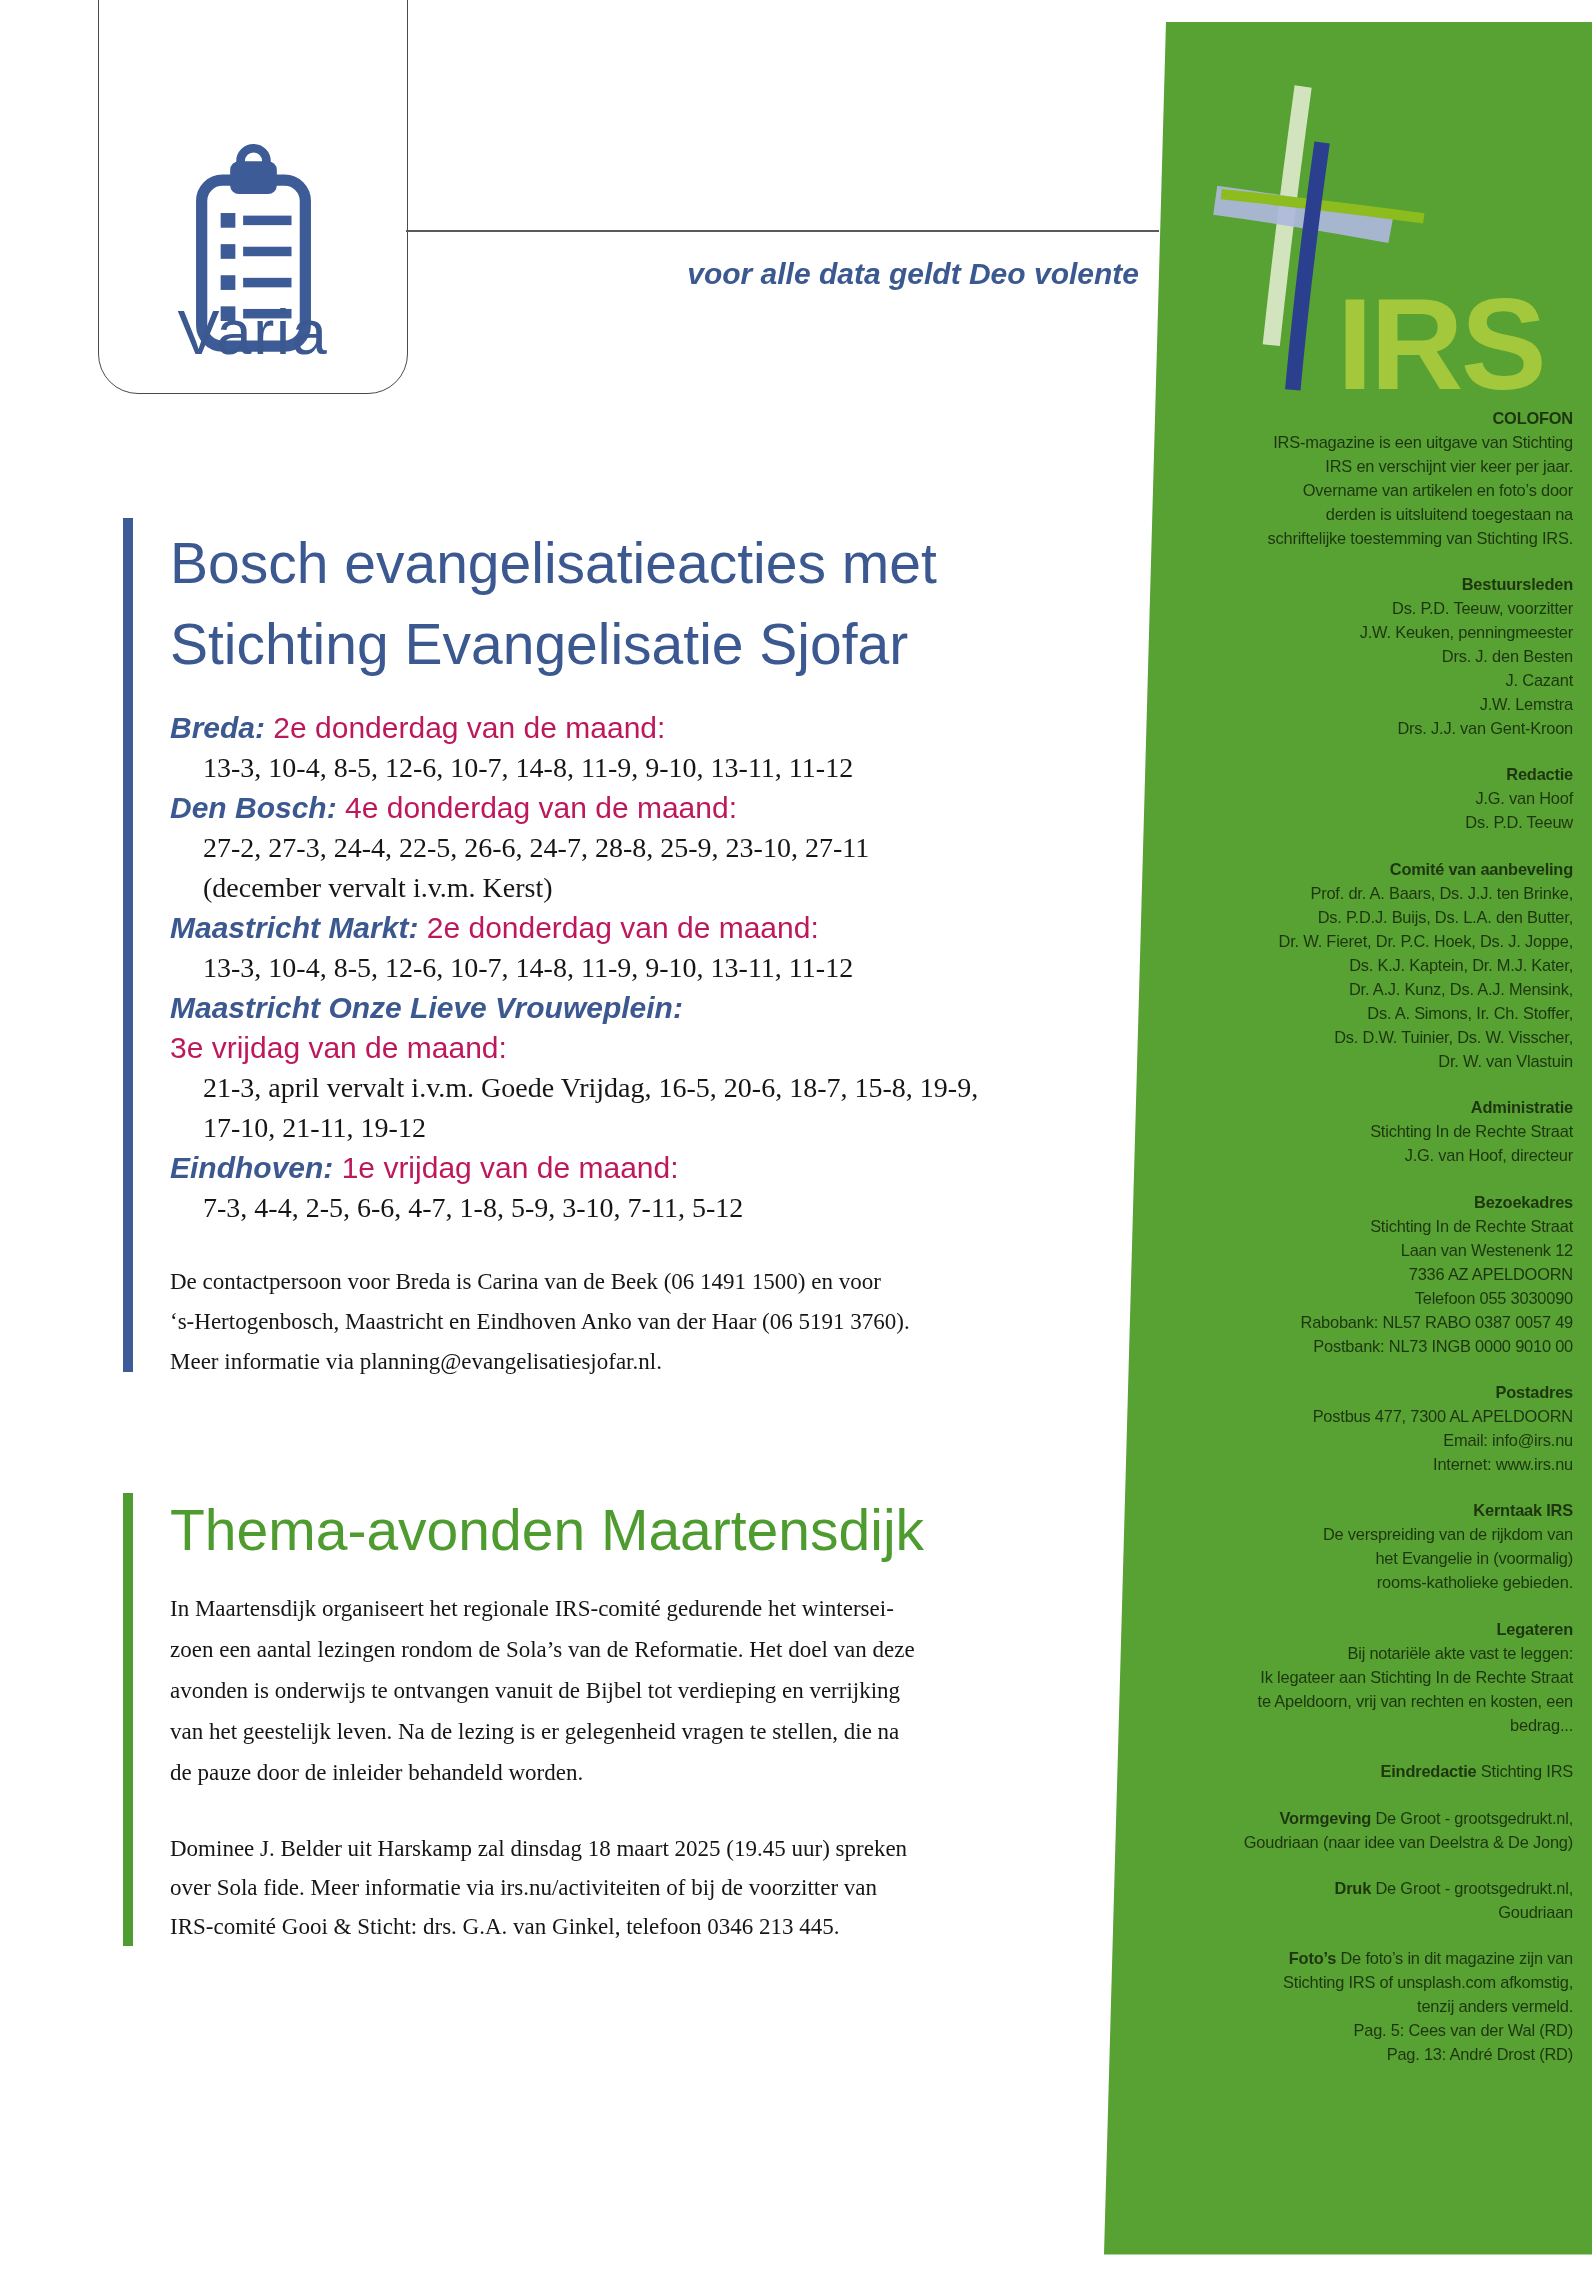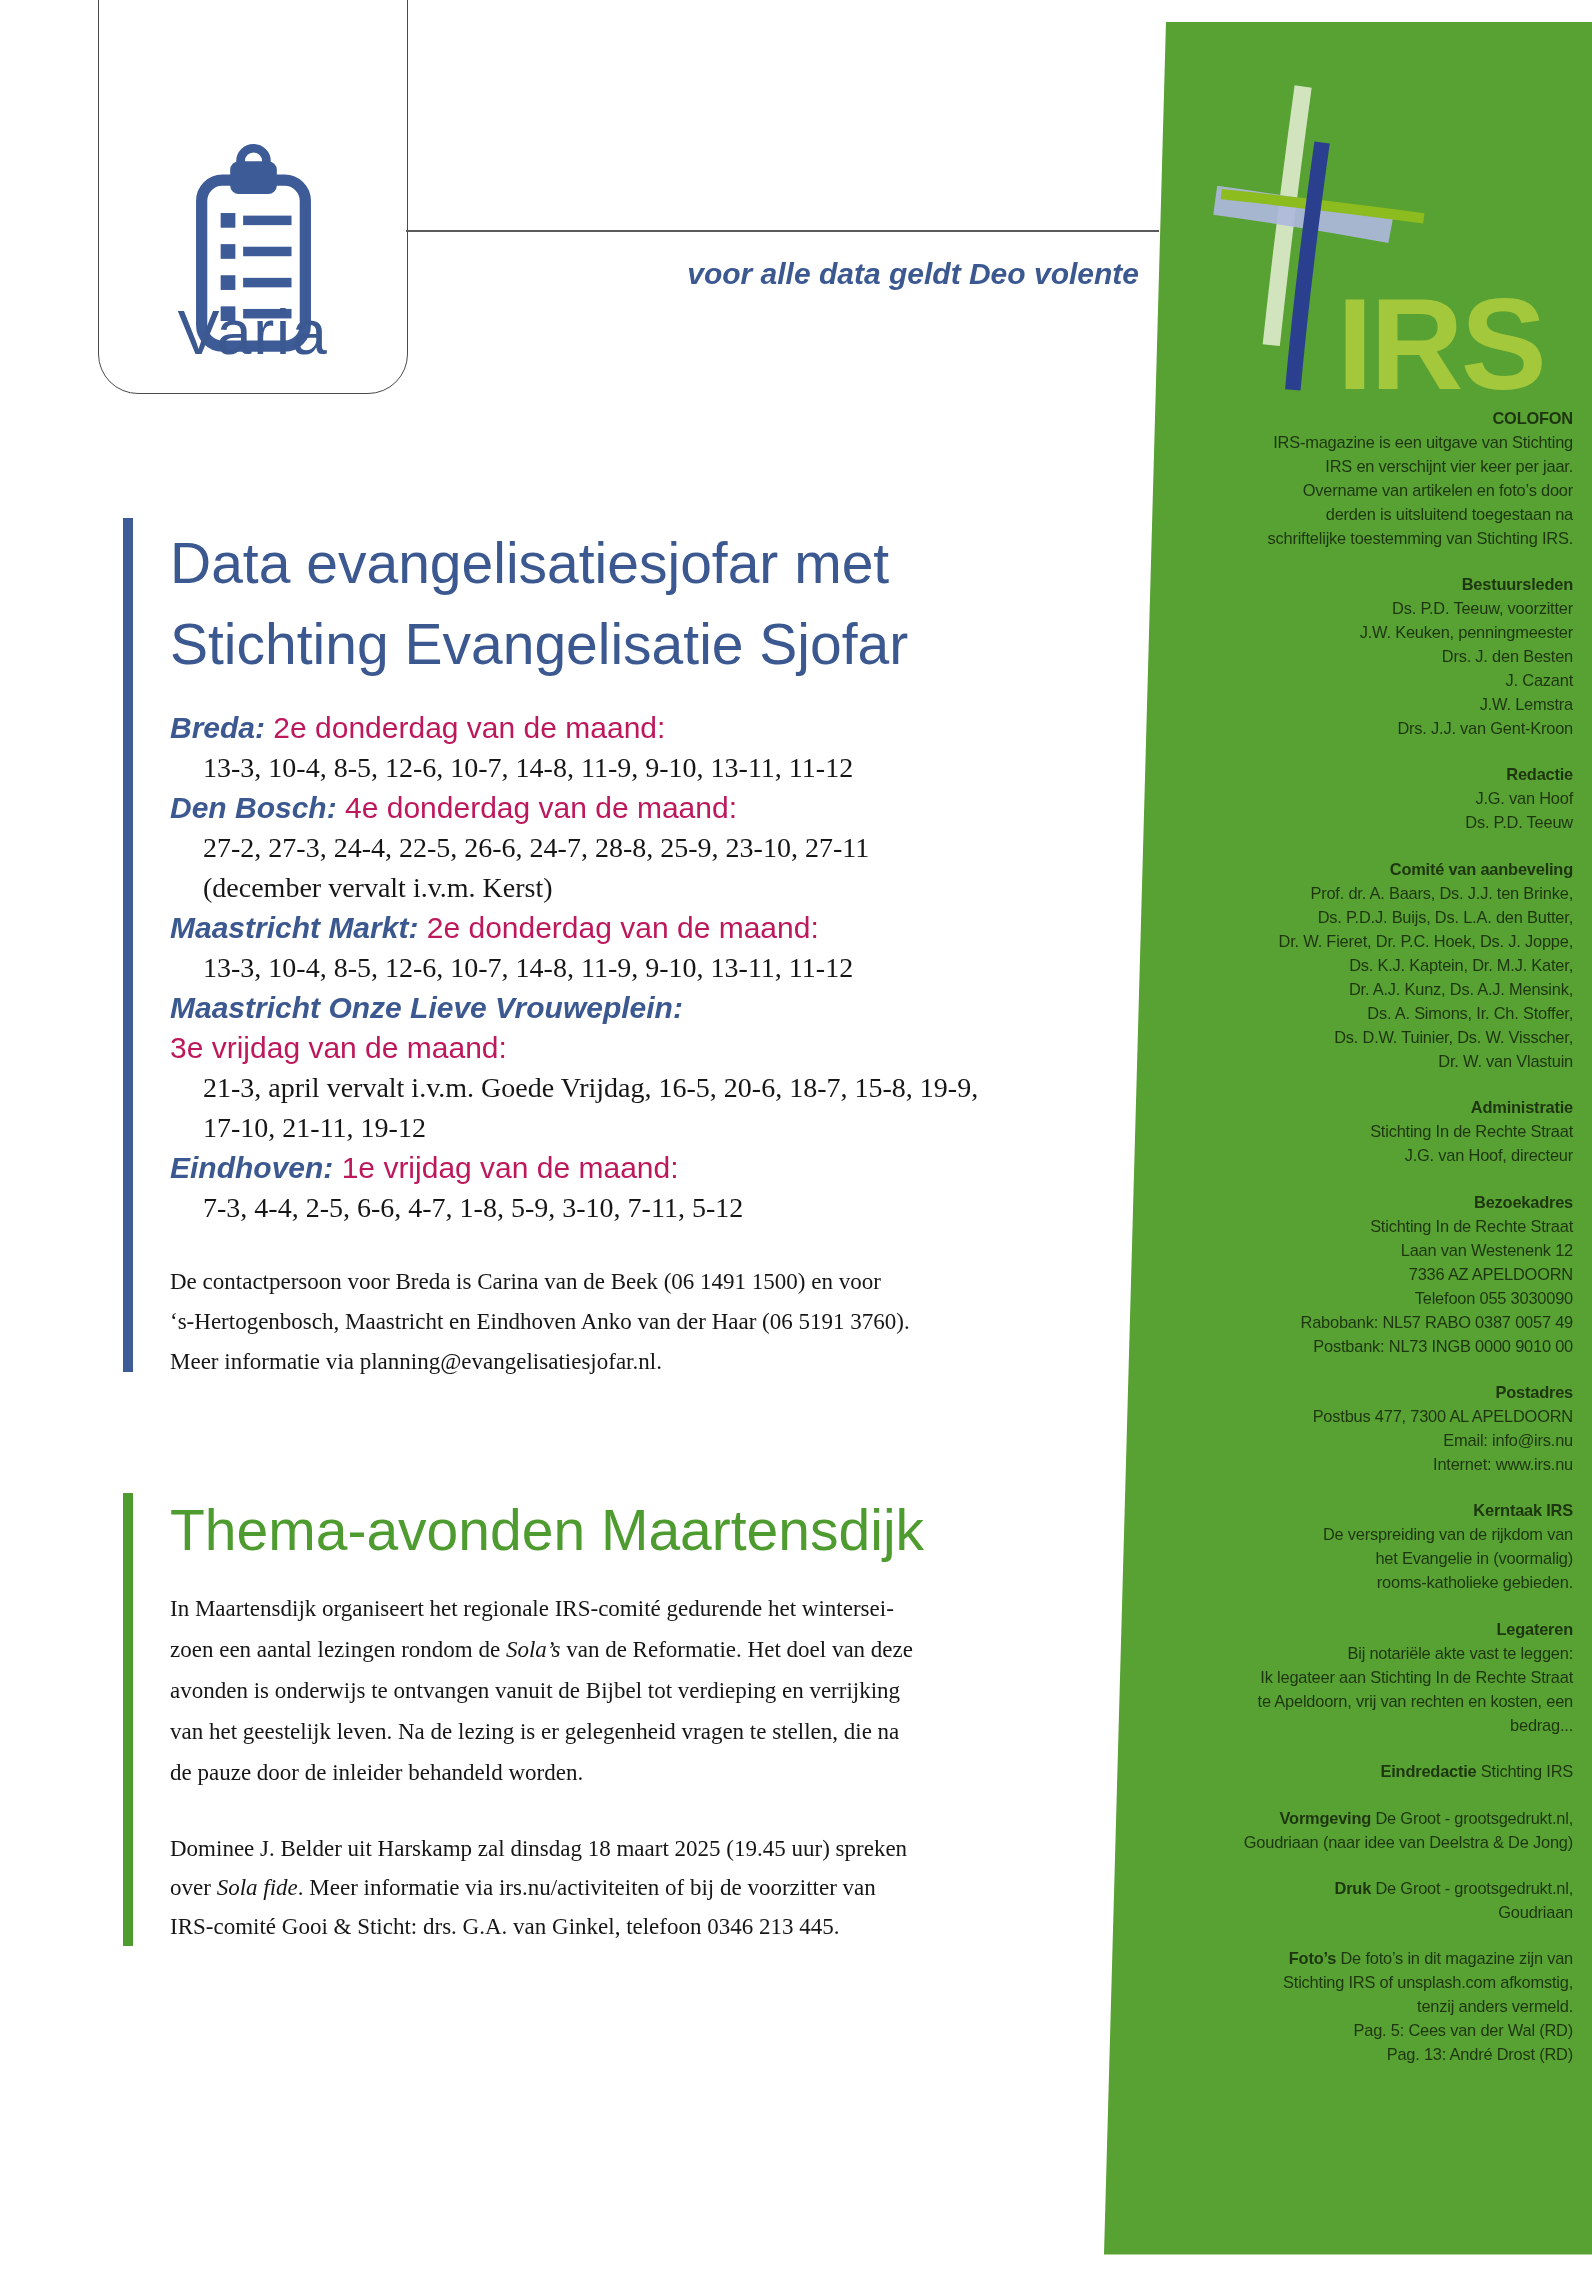--- a/index.html
+++ b/index.html
@@ -40,21 +40,21 @@
   .sch-line{height:40px;line-height:40px;white-space:nowrap;}
   .sch-line .place{color:var(--c-blue);font-style:italic;font-weight:600;font-size:30px;}
   .sch-line .rest,.sch-line.comic{color:#be185d;font-size:30px;}
   .sch-line.serif{font-family:"Liberation Serif",serif;font-size:28px;color:var(--c-body-text);margin-left:33px;}
   .contact{position:absolute;left:170px;top:1262px;}
   .contact .serif-line{height:40px;line-height:40px;}
   .serif-line{font-family:"Liberation Serif",serif;font-size:23px;color:var(--c-body-text);white-space:nowrap;}
   .para{position:absolute;left:170px;}
   .para1{top:1588px;} .para1 .serif-line{height:41px;line-height:41px;}
   .para2{top:1829px;} .para2 .serif-line{height:39px;line-height:39px;}
-  .it{font-style:italic;}
+  .it{}
 
   
   .sidebar{position:absolute;left:1018px;top:21.6px;width:574px;height:2233px;
            background:var(--c-sidebar-green);
            clip-path:polygon(148px 0px,574px 0px,574px 2233px,86px 2233px);}
   .irs-cross{position:absolute;left:173px;top:30px;}
   .irs-logo{position:absolute;left:319px;top:248px;font-size:129px;font-weight:bold;
             letter-spacing:-2.6px;color:var(--c-lime);}
   .colophon{position:absolute;left:193px;top:384px;width:362px;
             font-size:16.4px;line-height:24px;letter-spacing:-0.2px;color:var(--c-sidebar-text);}
@@ -83,21 +83,21 @@
       </g>
     </svg>
     <div class="varia-label">Varia</div>
   </div>
 
   <div class="top-rule"></div>
   <div class="tagline">voor alle data geldt Deo volente</div>
 
   <div class="bar bar-blue"></div>
   <div class="title-blue">
-    <div>Data evangelisatiesjofar met</div>
+    <div>Bosch evangelisatieacties met</div>
     <div>Stichting Evangelisatie Sjofar</div>
   </div>
   <div class="schedule">
       <div class="sch-line"><span class="place">Breda:</span><span class="rest"> 2e donderdag van de maand:</span></div>
       <div class="sch-line serif">13-3, 10-4, 8-5, 12-6, 10-7, 14-8, 11-9, 9-10, 13-11, 11-12</div>
       <div class="sch-line"><span class="place">Den Bosch:</span><span class="rest"> 4e donderdag van de maand:</span></div>
       <div class="sch-line serif">27-2, 27-3, 24-4, 22-5, 26-6, 24-7, 28-8, 25-9, 23-10, 27-11</div>
       <div class="sch-line serif">(december vervalt i.v.m. Kerst)</div>
       <div class="sch-line"><span class="place">Maastricht Markt:</span><span class="rest"> 2e donderdag van de maand:</span></div>
       <div class="sch-line serif">13-3, 10-4, 8-5, 12-6, 10-7, 14-8, 11-9, 9-10, 13-11, 11-12</div>

